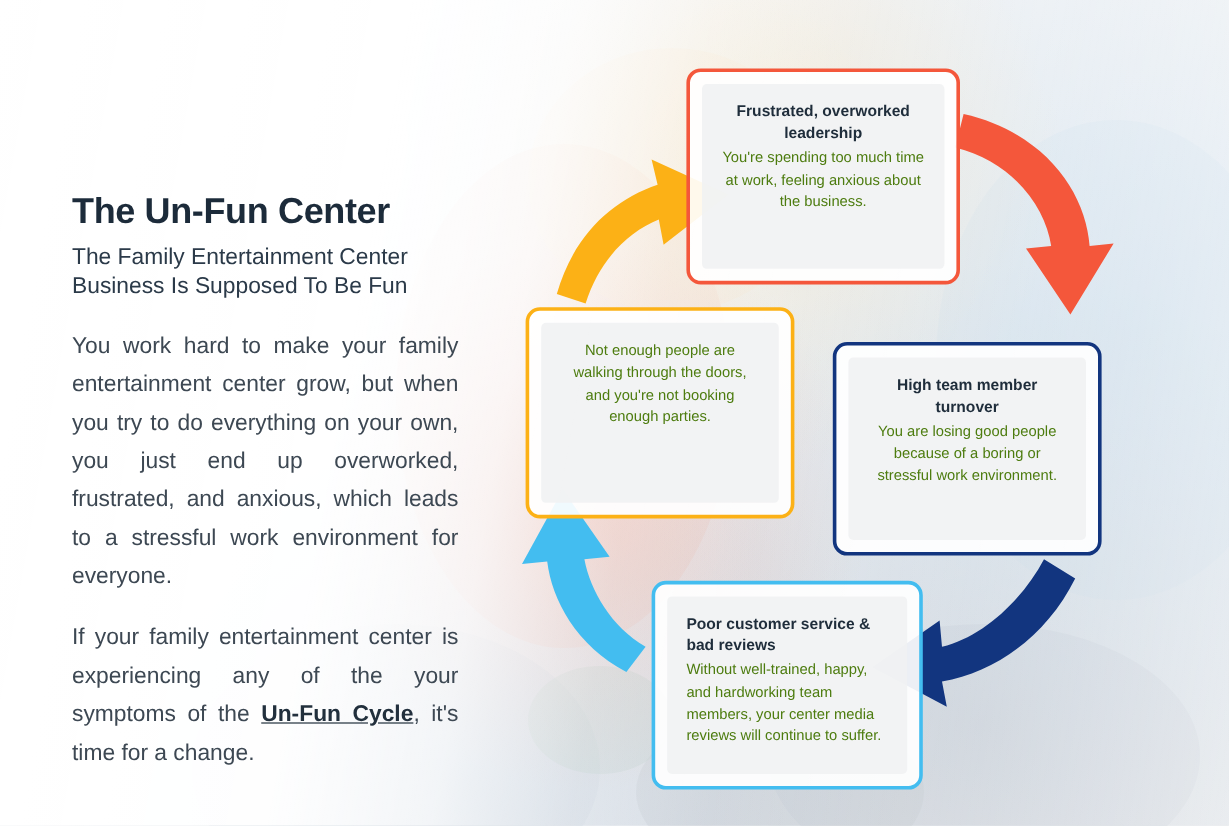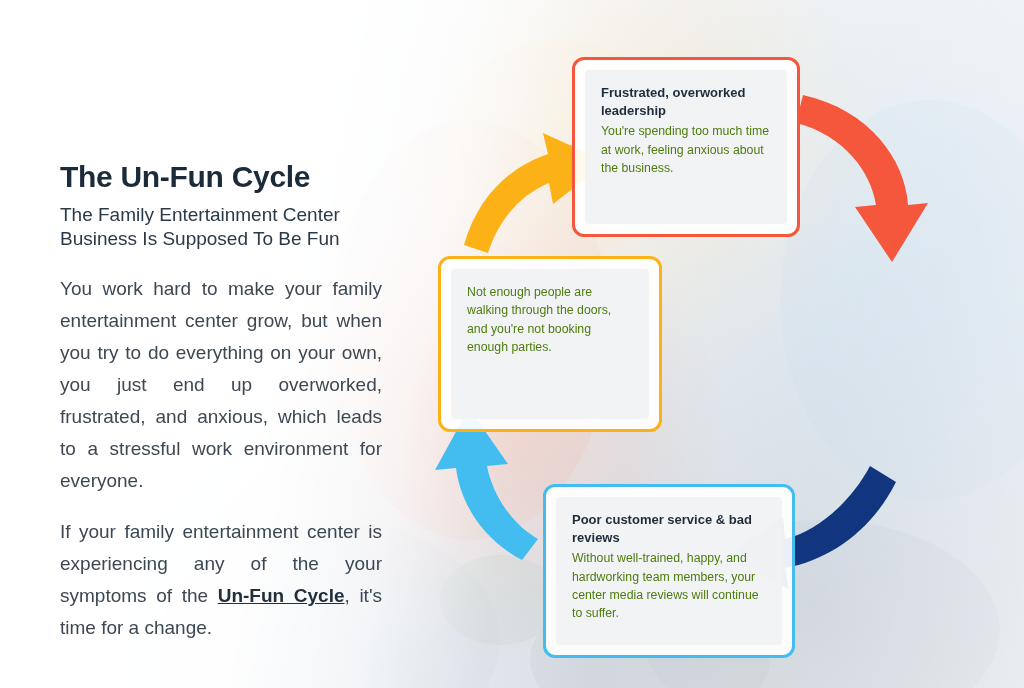--- a/index.html
+++ b/index.html
@@ -114,26 +114,26 @@
     font-weight: bold;
     color: #1f2d3b;
     line-height: 1.35;
     margin-bottom: 3px;
   }
   .card-body {
     font-size: 12.3px;
     line-height: 1.5;
     color: #4d7c0f;
   }
-  .center .card-title, .center .card-body { }
+  .center .card-title, .center .card-body { text-align: center; }
 
   
   #card-top      { left: 172px; top: 57px;  width: 228px; height: 180px; border-color: #f4573b; }
   #card-right    { left: 294px; top: 285px; width: 224px; height: 178px; border-color: #12357f; }
-  #card-bottom   { left: 143px; top: 484px; width: 252px; height: 174px; border-color: #43bdf0; }
+  #card-bottom   { left: 143px; top: 484px; width: 226px; height: 174px; border-color: #43bdf0; }
   #card-left     { left: 38px;  top: 256px; width: 224px; height: 176px; border-color: #fcb116; }
 
   #arrows { position: absolute; inset: 0; z-index: 5; }
 </style>
 </head>
 <body>
 
 <div id="bg">
   <svg id="bg-blobs" viewBox="0 0 1024 688" preserveAspectRatio="none">
     <g opacity="0.5">
@@ -144,21 +144,21 @@
       <ellipse cx="820" cy="630" rx="180" ry="110" fill="#5d6e80" opacity="0.30"></ellipse>
       <ellipse cx="650" cy="660" rx="120" ry="70" fill="#3f4b58" opacity="0.28"></ellipse>
       <ellipse cx="500" cy="600" rx="60" ry="45" fill="#2f7a4d" opacity="0.30"></ellipse>
       <ellipse cx="120" cy="120" rx="220" ry="160" fill="#ffffff" opacity="0.55"></ellipse>
     </g>
   </svg>
 </div>
 <div id="veil"></div>
 
 <div id="left">
-  <h1 id="title">The Un-Fun Cycle</h1>
+  <h1 id="title">The Un-Fun Center</h1>
   <h2 id="subtitle">The Family Entertainment Center Business Is Supposed To Be Fun</h2>
   <p class="para">You work hard to make your family entertainment center grow, but when you try to do everything on your own, you just end up overworked, frustrated, and anxious, which leads to a stressful work environment for everyone.</p>
   <p class="para">
     <span>If your family entertainment center is experiencing any of the your symptoms of the </span><b>Un-Fun Cycle</b><span>, it's time for a change.</span>
   </p>
 </div>
 
 <div id="cycle">
 
   <svg id="arrows" viewBox="0 0 624 688">
@@ -204,20 +204,26 @@
     </g>
   </svg>
 
   <div class="card center" id="card-top" style="border-color: rgb(244, 87, 59);">
     <div class="card-inner">
       <div class="card-title">Frustrated, overworked leadership</div>
       <div class="card-body">You're spending too much time at work, feeling anxious about the business.</div>
     </div>
   </div>
 
+  <div class="card center" id="card-right" style="border-color: rgb(18, 53, 127);">
+    <div class="card-inner">
+      <div class="card-title">High team member turnover</div>
+      <div class="card-body">You are losing good people because of a boring or stressful work environment.</div>
+    </div>
+  </div>
 
   <div class="card" id="card-bottom" style="border-color: rgb(67, 189, 240);">
     <div class="card-inner">
       <div class="card-title">Poor customer service &amp; bad reviews</div>
       <div class="card-body">Without well-trained, happy, and hardworking team members, your center media reviews will continue to suffer.</div>
     </div>
   </div>
 
   <div class="card center" id="card-left" style="border-color: rgb(252, 177, 22);">
     <div class="card-inner">

